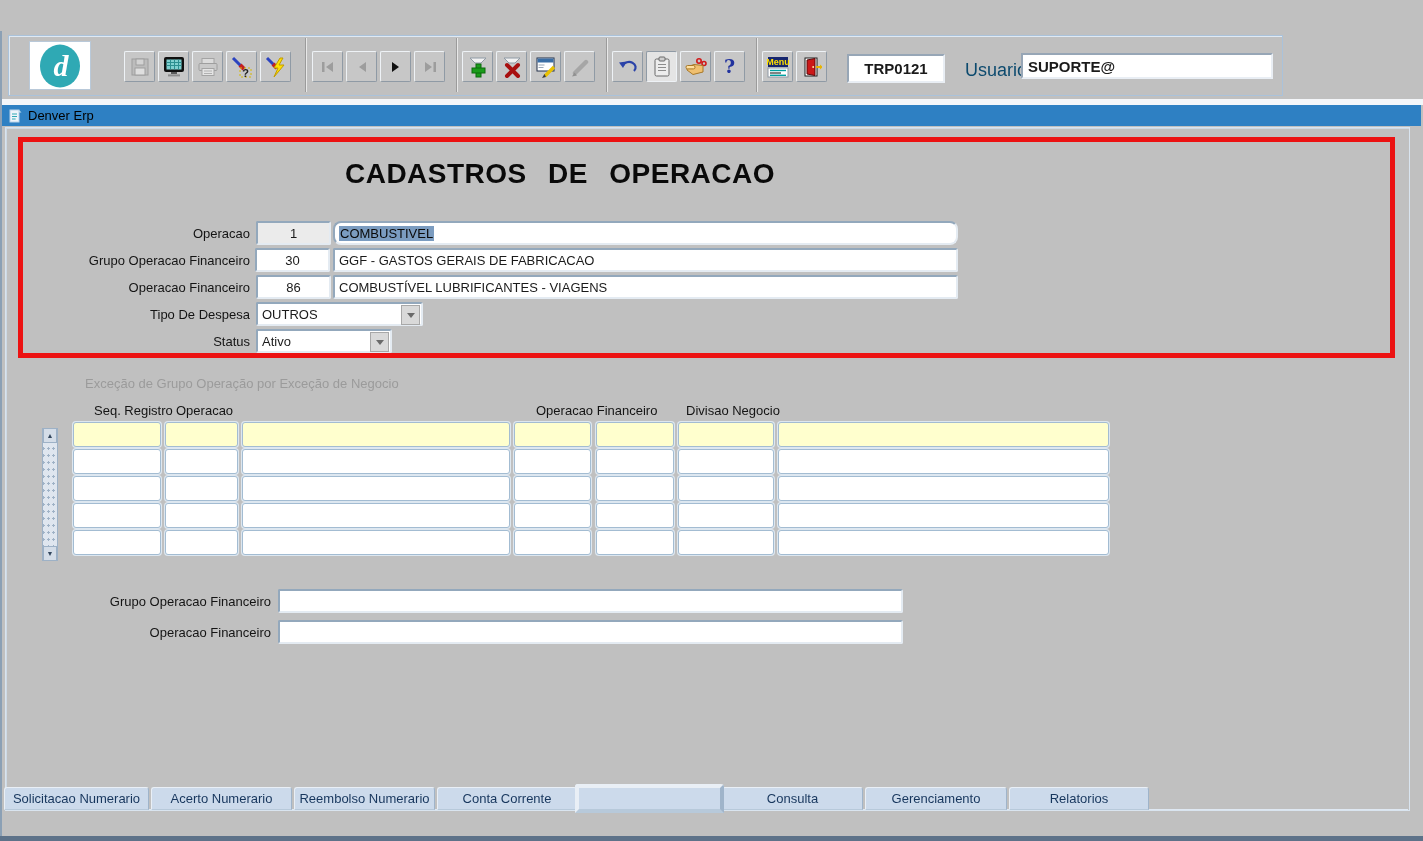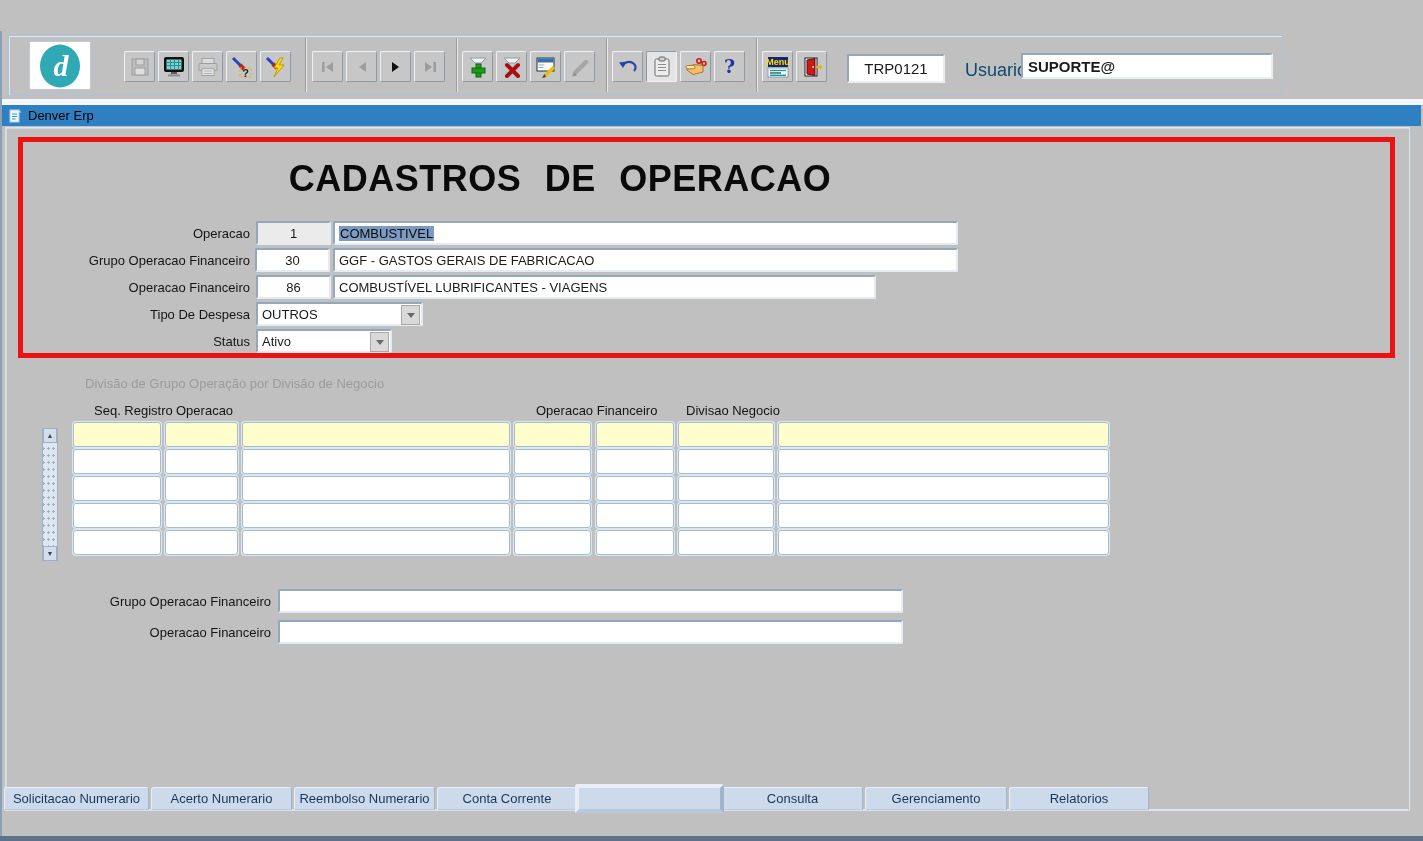--- a/index.html
+++ b/index.html
@@ -19,37 +19,37 @@
   .logo-btn{position:absolute;left:20px;top:5px;width:62px;height:49px;background:#ffffff;border:1px solid #b9c9d9;
             display:flex;align-items:center;justify-content:center;}
   .tb-btn{position:absolute;top:15px;width:31px;height:31px;background:#c7c7c7;
           border:1px solid;border-color:#eef2f6 #8f9aa5 #8f9aa5 #eef2f6;border-radius:2px;
           display:flex;align-items:center;justify-content:center;padding:0;cursor:default;}
   .tb-btn.pressed{background:#e4e4e4;border-color:#8f9aa5 #eef2f6 #eef2f6 #8f9aa5;}
   .tb-btn.disabled svg, .tb-btn.disabled span{opacity:.85;}
   .q-glyph{font-family:"DejaVu Serif",serif;font-weight:bold;font-size:19px;color:#22339e;line-height:1;}
   .prog-box{position:absolute;left:838px;top:18px;width:94px;height:25px;background:#ffffff;
             border:2px solid;border-color:#97a6b6 #e9eef4 #e9eef4 #97a6b6;
-            font-weight:normal;font-size:15px;display:flex;align-items:center;justify-content:center;}
+            font-weight:bold;font-size:15px;display:flex;align-items:center;justify-content:center;}
   .usuario-label{position:absolute;left:956px;top:24px;font-size:18px;color:#0c4a6e;text-align:right;}
   .user-box{position:absolute;left:1012px;top:17px;width:252px;height:26px;background:#ffffff;
             border:2px solid;border-color:#97a6b6 #e9eef4 #e9eef4 #97a6b6;
             font-weight:bold;font-size:15px;display:flex;align-items:center;padding-left:5px;box-sizing:border-box;}
   
   .gap-strip{position:absolute;left:0;top:99px;width:1423px;height:6px;background:#f4f6f9;}
   .titlebar{position:absolute;left:2px;top:105px;width:1419px;height:21px;background:#2e80c3;
             display:flex;align-items:center;color:#000000;font-size:13px;}
   .titlebar .tb-icon{margin:0 6px 0 7px;display:flex;}
   
   .content-panel{position:absolute;left:5px;top:127px;width:1403px;height:682px;
                  border:1px solid #d9e4ef;box-shadow:inset 1px 1px 0 #cdd9e5;background:#c0c0c0;}
   .annot{position:absolute;border:5px solid #ec1212;pointer-events:none;z-index:40;}
   .annot.tab{border-width:4px;}
   .form-title{position:absolute;left:250px;top:158px;width:620px;text-align:center;
-              font-size:36px;font-weight:bold;color:#0a0a0a;letter-spacing:.5px;word-spacing:13px;}
+              font-size:28px;font-weight:bold;color:#0a0a0a;letter-spacing:.5px;word-spacing:13px;}
   .flabel{position:absolute;width:220px;text-align:right;font-size:13px;color:#141414;}
   .tfield{position:absolute;height:24px;background:#ffffff;box-sizing:border-box;
           border:2px solid;border-color:#93a8bc #e4ebf2 #e4ebf2 #93a8bc;border-radius:2px;
           font-size:13px;display:flex;align-items:center;padding:0 4px;}
   .tfield.code{justify-content:center;padding:0;}
   .tfield.dis{background:#ebebeb;}
   .sel-text{background:#7b9cc0;color:#0a0a0a;padding:0 1px;}
   .ddown{position:absolute;height:24px;background:#ffffff;box-sizing:border-box;
          border:2px solid;border-color:#93a8bc #e4ebf2 #e4ebf2 #93a8bc;border-radius:2px;
          font-size:13px;display:flex;align-items:center;padding-left:4px;}
@@ -295,49 +295,49 @@
   </div>
 
   <div class="content-panel"></div>
 
   <div class="annot" style="left:18px;top:137px;width:1367px;height:211px;"></div>
 
   <div class="form-title">CADASTROS DE OPERACAO</div>
 
   <div class="flabel" style="left:30px;top:226px;">Operacao</div>
   <div class="tfield code dis" style="left:256px;top:221px;width:75px;">1</div>
-  <div class="tfield" style="left:333px;top:221px;width:625px;">
+  <div class="tfield" style="left:333px;top:221px;width:625px;border-radius:8px;">
       <span class="sel-text">COMBUSTIVEL</span>
     </div>
 
   <div class="flabel" style="left:30px;top:253px;">Grupo Operacao Financeiro</div>
   <div class="tfield code" style="left:255px;top:248px;width:75px;">30</div>
   <div class="tfield" style="left:333px;top:248px;width:625px;">GGF - GASTOS GERAIS DE FABRICACAO</div>
 
   <div class="flabel" style="left:30px;top:280px;">Operacao Financeiro</div>
   <div class="tfield code" style="left:256px;top:275px;width:75px;">86</div>
-  <div class="tfield" style="left:333px;top:275px;width:543px;">COMBUSTÍVEL LUBRIFICANTES - VIAGENS</div>
+  <div class="tfield" style="left:333px;top:275px;width:625px;">COMBUSTÍVEL LUBRIFICANTES - VIAGENS</div>
 
   <div class="flabel" style="left:30px;top:307px;">Tipo De Despesa</div>
   <div class="ddown" style="left:256px;top:302px;width:167px;">
     <span>OUTROS</span>
     <span class="dd-btn">
         <span class="dd-arrow"></span>
       </span>
   </div>
 
   <div class="flabel" style="left:30px;top:334px;">Status</div>
   <div class="ddown" style="left:256px;top:329px;width:136px;">
     <span>Ativo</span>
     <span class="dd-btn">
         <span class="dd-arrow"></span>
       </span>
   </div>
 
-  <div class="section-label">Divisão de Grupo Operação por Divisão de Negocio</div>
+  <div class="section-label">Exceção de Grupo Operação por Exceção de Negocio</div>
   <div class="ghead" style="left:85px;margin-left:9px;">Seq. Registro</div>
   <div class="ghead" style="left:176px;">Operacao</div>
   <div class="ghead" style="left:536px;">Operacao Financeiro</div>
   <div class="ghead" style="left:686px;">Divisao Negocio</div>
 
   <div id="exception-grid">
       <div class="gcell hl" style="left: 73px; top: 422px; width: 88px;"></div>
       <div class="gcell hl" style="left: 165px; top: 422px; width: 73px;"></div>
       <div class="gcell hl" style="left: 242px; top: 422px; width: 268px;"></div>
       <div class="gcell hl" style="left: 514px; top: 422px; width: 77px;"></div>

